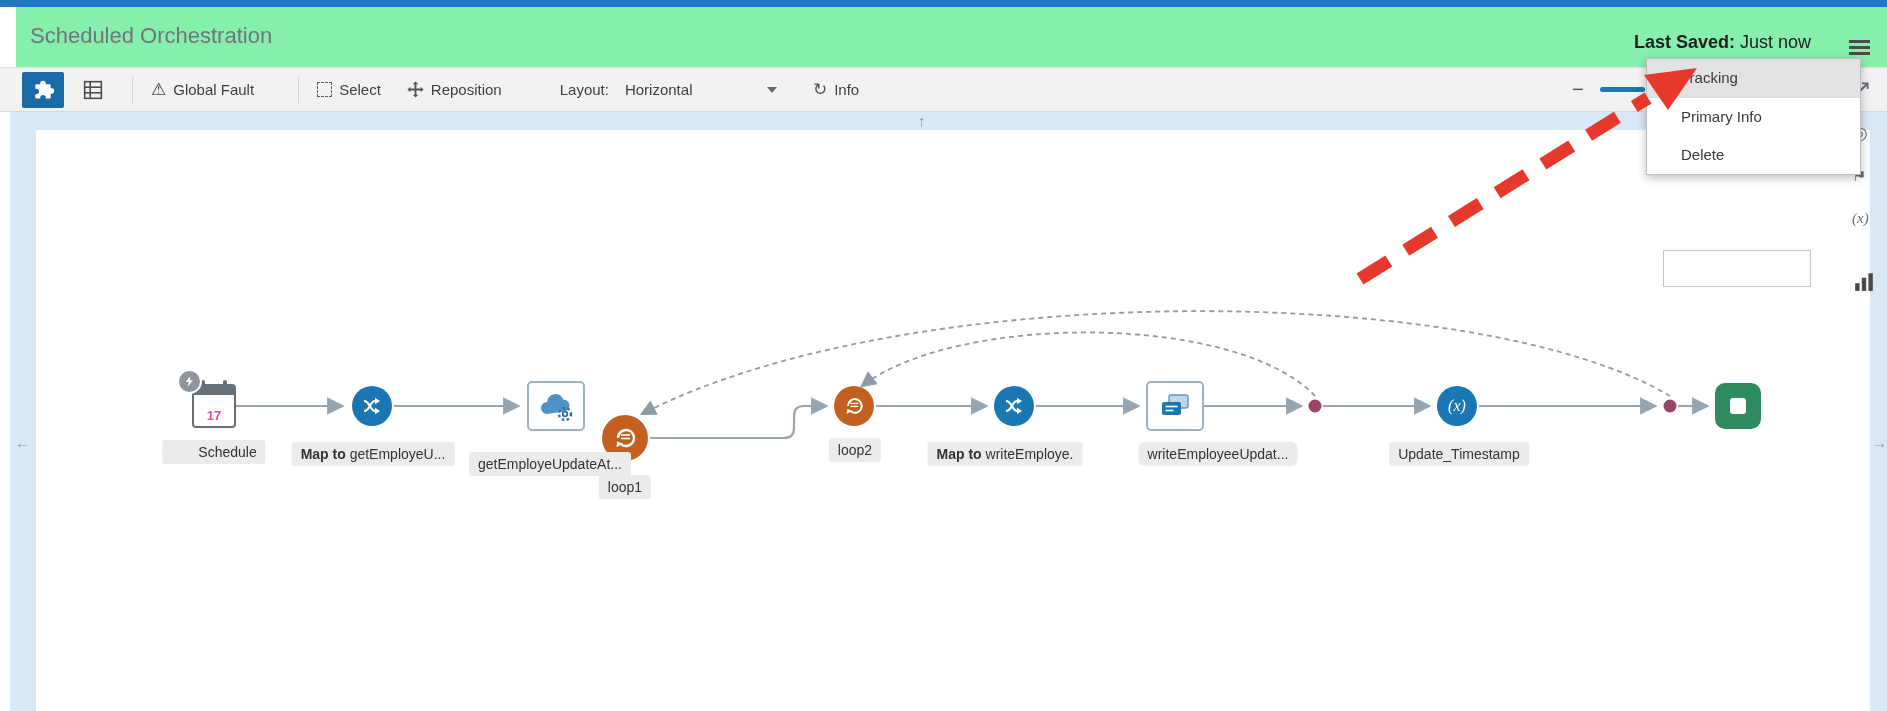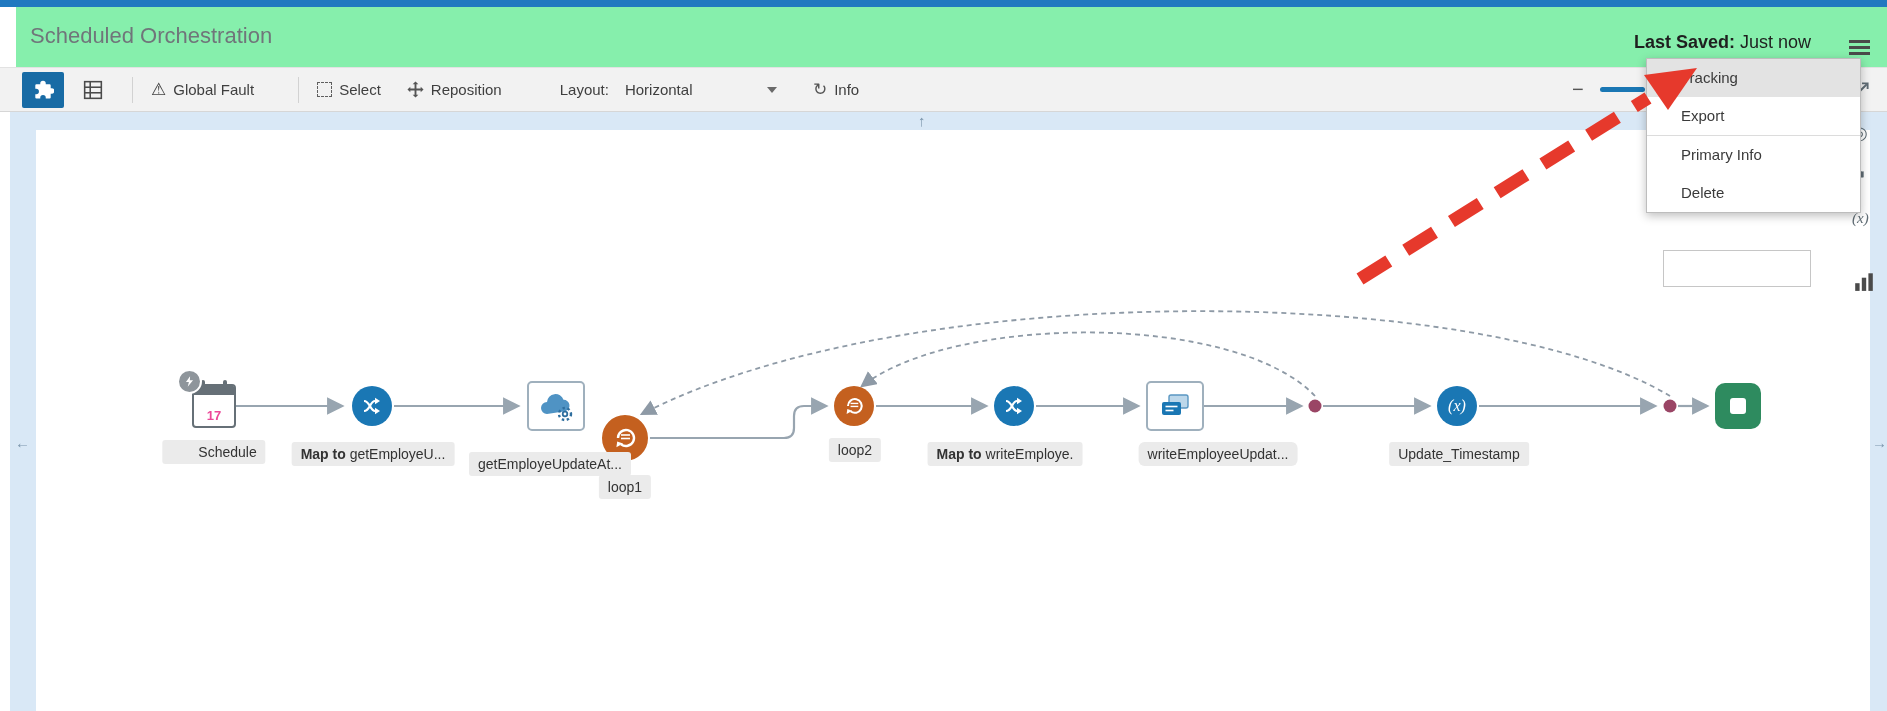--- a/index.html
+++ b/index.html
@@ -265,21 +265,20 @@
     <span class="xvar">(x)</span>
   </div>
   <div class="lbl" style="left:1459px;top:442px;">Update_Timestamp</div>
 
   <div class="endnode">
     <div class="stop"></div>
   </div>
 
   <div class="menu">
     <div class="menu-item hl">Tracking</div>
-    <div class="menu-item">Export</div>
     <div class="menu-sep"></div>
     <div class="menu-item">Primary Info</div>
     <div class="menu-item">Delete</div>
   </div>
 
   <span class="palette-icon" style="top:80px;">
     <svg width="19" height="19" viewBox="0 0 18 18">
         <g stroke="#5f6c74" stroke-width="1.8" fill="none">
           <path d="M4 14 L14 4"></path>
           <path d="M9.5 3.2 H14.8 V8.5"></path>

